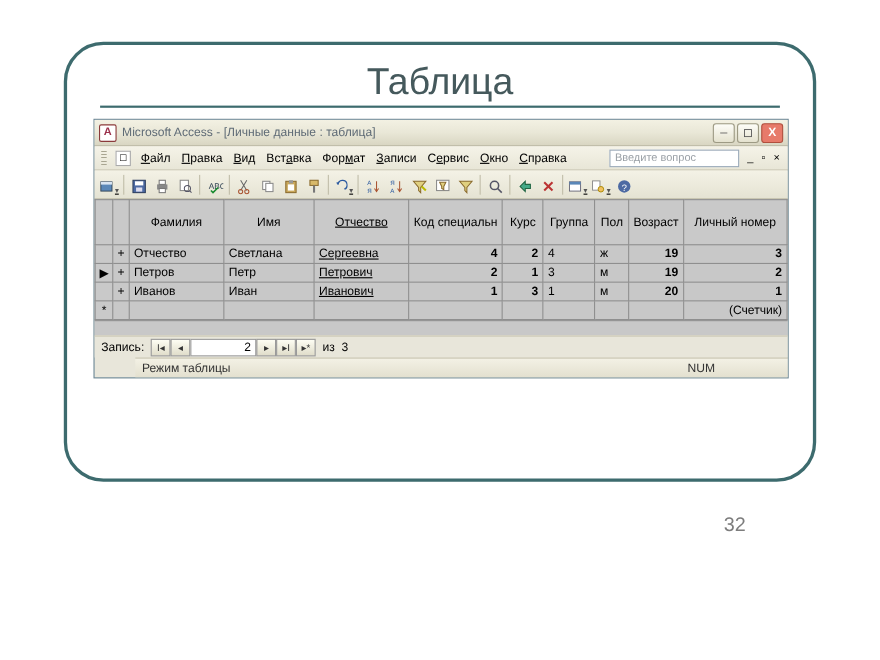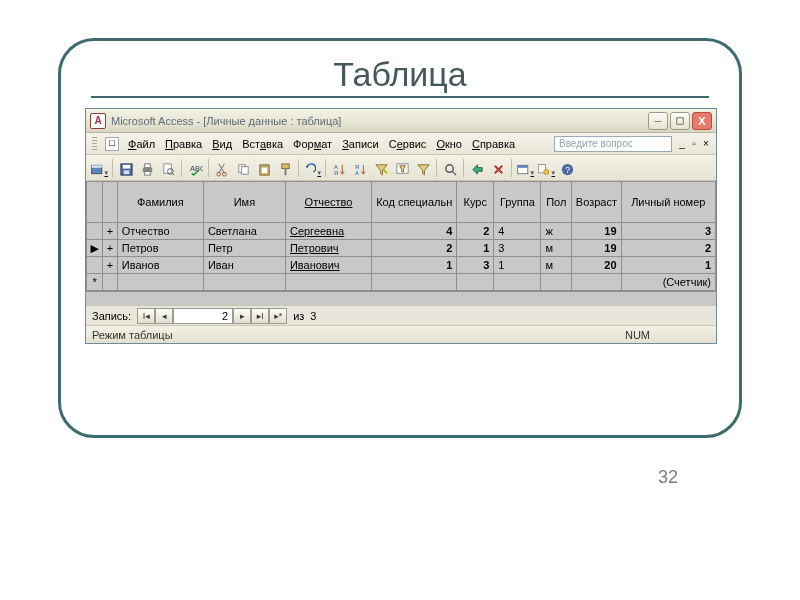--- a/index.html
+++ b/index.html
@@ -200,21 +200,21 @@
     font-size:11px;
   }
   .recnav .of { margin: 0 6px; }
 
   .statusbar {
     height: 18px;
     background: linear-gradient(#f3f1e5,#e3e0cf);
     border-top: 1px solid #c9c6b2;
     display:flex; align-items:center;
     padding: 0 6px;
-    font-size: 11px; color:#333;
+    font-size: 11px; color:#333;margin-left:37px;
   }
   .statusbar .num-ind { margin-left: auto; margin-right: 60px;}
 </style>
 </head>
 <body>
 
 <div class="slide-frame">
   <div class="slide-title">Таблица</div>
   <div class="title-underline"></div>
 

